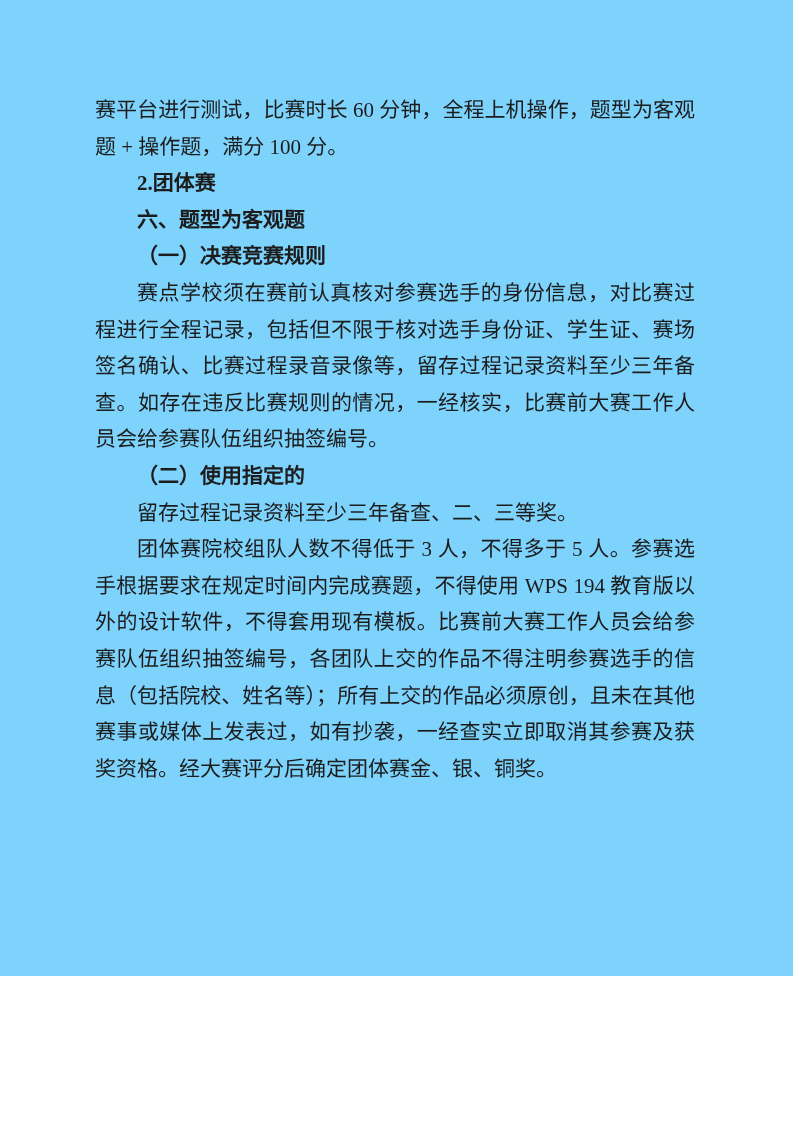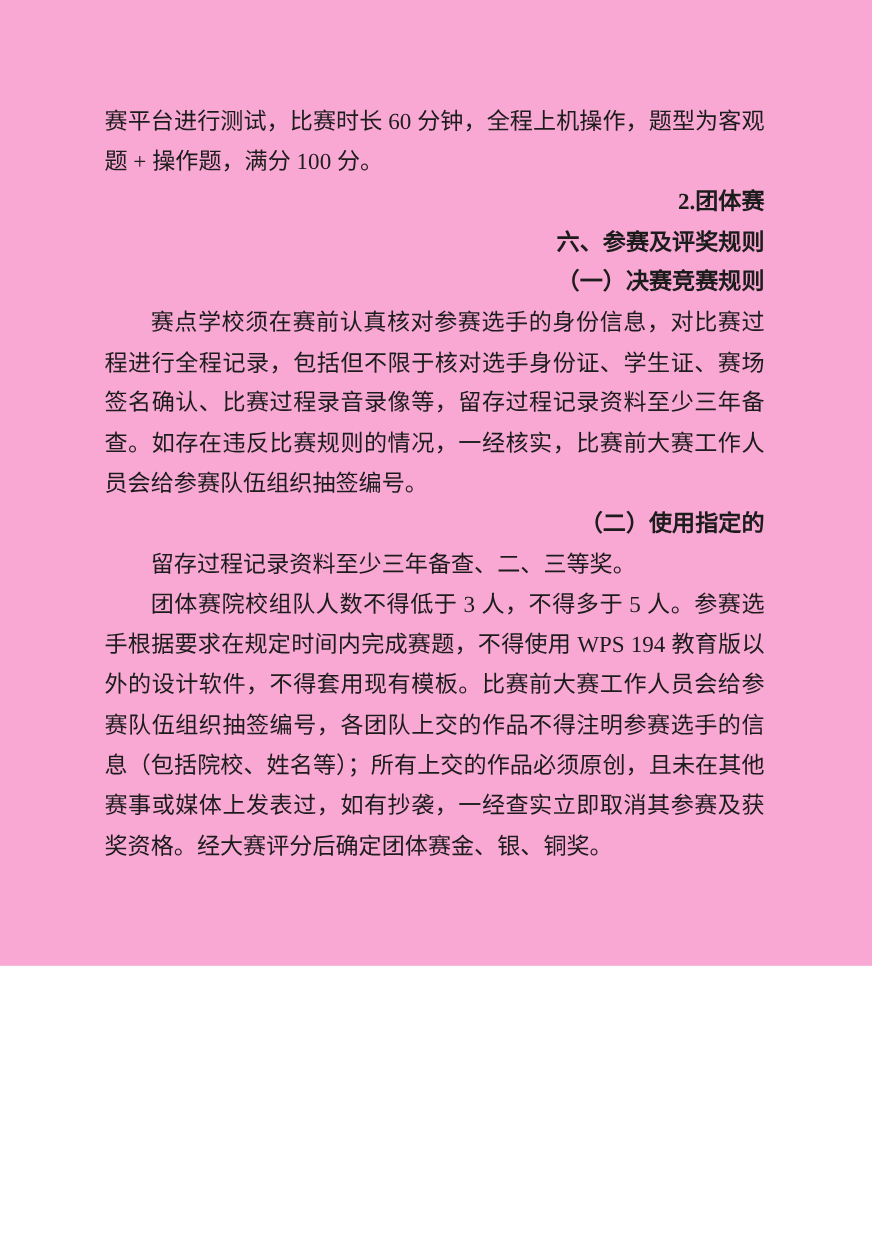--- a/index.html
+++ b/index.html
@@ -9,50 +9,50 @@
   }
   body {
     width: 793px;
     height: 1122px;
     overflow: hidden;
     font-family: "Liberation Serif", "DejaVu Serif", serif;
   }
   .page {
     box-sizing: border-box;
     width: 793px;
-    height: 878px;
-    background: #f9a8d4;
+    height: 976px;
+    background: #7dd3fc;
     padding: 92px 98px 0 95px;
     color: #1c1c1c;
   }
   .doc-text p {
     margin: 0;
     font-size: 21px;
     line-height: 36.6px;
     text-align: justify;
     text-justify: inter-character;
     word-break: break-all;
     text-indent: 2em;
     color: #1c1c1c;
   }
   .doc-text p.no-indent {
     text-indent: 0;
   }
   .doc-text p.heading {
     font-weight: bold;
-    text-align: right;
+    text-align: left;
   }
 </style>
 </head>
 <body>
 
 <div class="page">
   <div class="doc-text">
     <p class="no-indent">赛平台进行测试，比赛时长 60 分钟，全程上机操作，题型为客观题 + 操作题，满分 100 分。</p>
     <p class="heading">2.团体赛</p>
-    <p class="heading">六、参赛及评奖规则</p>
+    <p class="heading">六、题型为客观题</p>
     <p class="heading">（一）决赛竞赛规则</p>
     <p>赛点学校须在赛前认真核对参赛选手的身份信息，对比赛过程进行全程记录，包括但不限于核对选手身份证、学生证、赛场签名确认、比赛过程录音录像等，留存过程记录资料至少三年备查。如存在违反比赛规则的情况，一经核实，比赛前大赛工作人员会给参赛队伍组织抽签编号。</p>
     <p class="heading">（二）使用指定的</p>
     <p>留存过程记录资料至少三年备查、二、三等奖。</p>
     <p>团体赛院校组队人数不得低于 3 人，不得多于 5 人。参赛选手根据要求在规定时间内完成赛题，不得使用 WPS 194 教育版以外的设计软件，不得套用现有模板。比赛前大赛工作人员会给参赛队伍组织抽签编号，各团队上交的作品不得注明参赛选手的信息（包括院校、姓名等）；所有上交的作品必须原创，且未在其他赛事或媒体上发表过，如有抄袭，一经查实立即取消其参赛及获奖资格。经大赛评分后确定团体赛金、银、铜奖。</p>
   </div>
 </div>
 
 </body></html>

